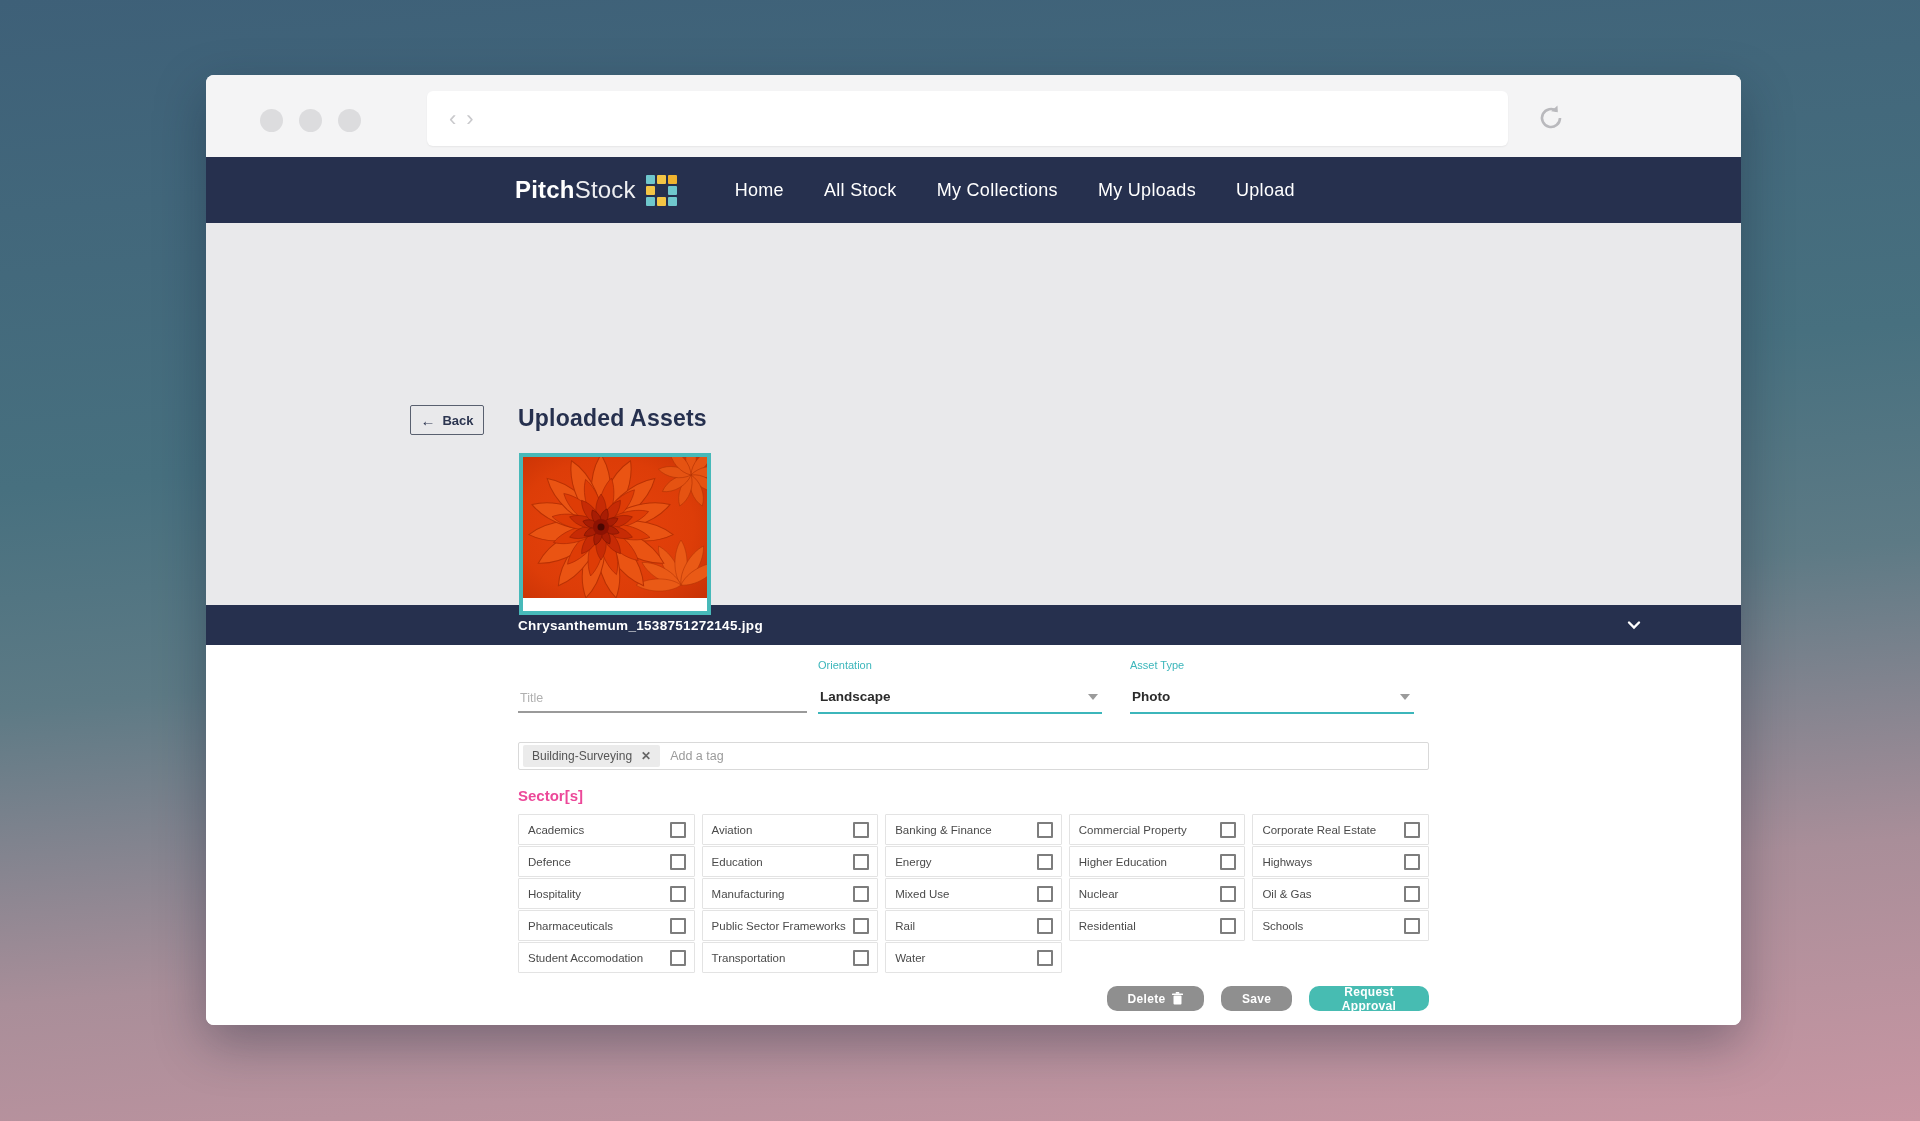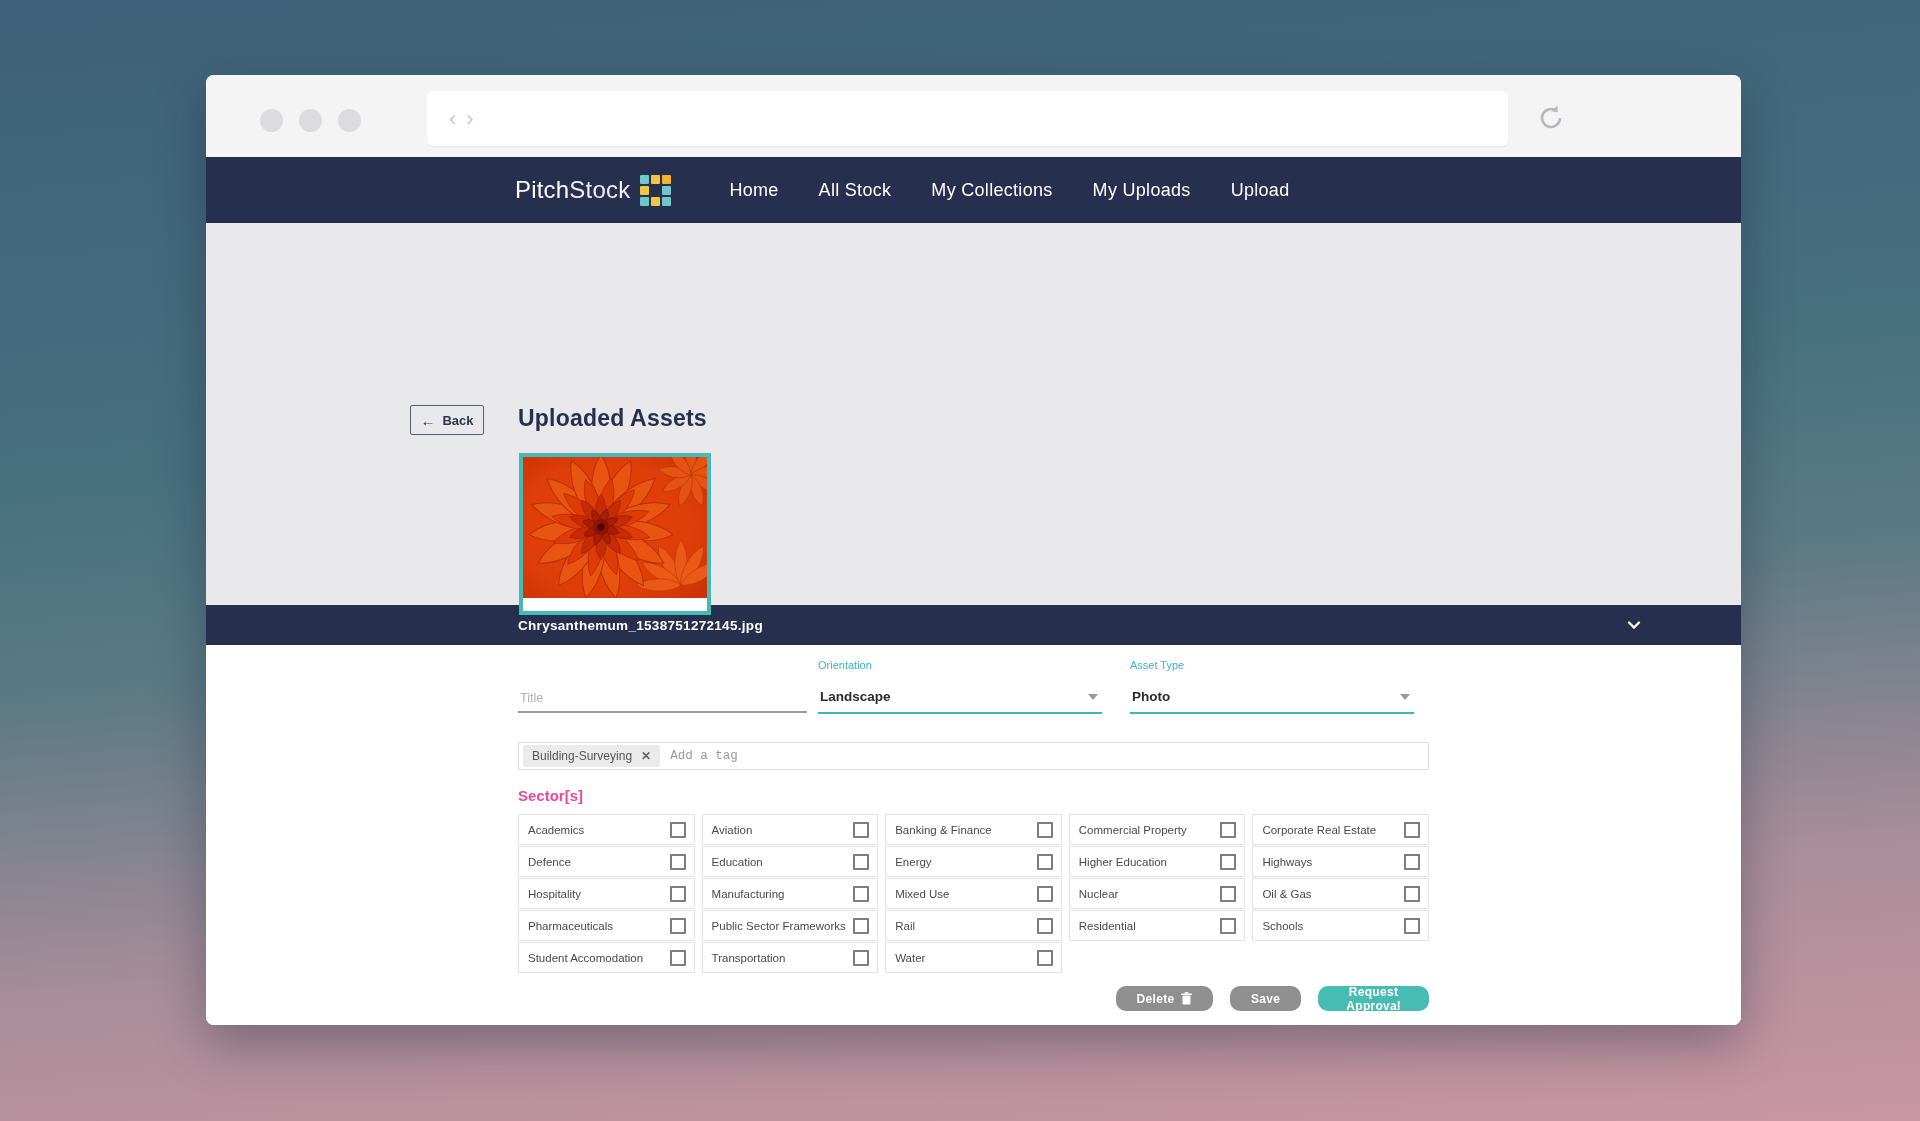--- a/index.html
+++ b/index.html
@@ -27,21 +27,21 @@
   .nav-chevron { color:#c9c9cc; font-size:22px; line-height:1; font-weight:400; user-select:none; }
   .url-text { color:#9a9a9e; font-size:13px; }
   .reload { position:absolute; left:1330px; top:28px; width:30px; height:30px; color:#b9b9bd; }
   
   .navbar {
     height:66px; background:#26304e; display:flex; align-items:center;
     padding-left:309px; flex:0 0 auto;
   }
   .brand { display:flex; align-items:center; gap:10px; margin-right:58px; }
   .brand-text { color:#fff; font-size:24px; letter-spacing:.2px; }
-  .brand-text b { font-weight:400; }
+  .brand-text b { font-weight:700; }
   .brand-text span { font-weight:300; opacity:.92; }
   .logo-grid { display:grid; grid-template-columns:repeat(3,9px); grid-template-rows:repeat(3,9px); gap:2px; }
   .logo-grid i { display:block; border-radius:1px; }
   .lg-t { background:#6fc7cc; } .lg-y { background:#f3c545; } .lg-o { background:#f0b32e; } .lg-x { background:transparent; }
   .nav-items { display:flex; gap:40px; }
   .nav-item { color:#fff; font-size:18px; font-weight:400; cursor:pointer; letter-spacing:.3px; }
   
   .content { height:382px; background:#e9e9eb; position:relative; flex:0 0 auto; }
   .back-btn {
     position:absolute; left:204px; top:182px; width:74px; height:30px;
@@ -88,21 +88,21 @@
   .tag-row {
     position:absolute; left:0; top:97px; width:911px; height:28px;
     border:1px solid #d9d9d9; border-radius:2px; display:flex; align-items:center; padding:0 4px; gap:10px;
     background:#fff;
   }
   .tag-chip {
     background:#ebebeb; border-radius:2px; height:22px; display:flex; align-items:center; gap:9px;
     padding:0 9px; font-size:12px; color:#555;
   }
   .tag-x { color:#666; font-size:12px; font-weight:700; cursor:pointer; }
-  .tag-input { border:none; outline:none; font-size:12.5px; color:#333; flex:1; font-family:Liberation Mono, monospace; }
+  .tag-input { border:none; outline:none; font-size:12.5px; color:#333; flex:1; font-family:Liberation Sans, sans-serif; }
   .tag-input::placeholder { color:#9b9b9b; }
   .sectors-heading { position:absolute; left:0; top:142px; font-size:15px; font-weight:700; color:#ec4899; }
   .sector-grid {
     position:absolute; left:0; top:169px; width:911px;
     display:grid; grid-template-columns:repeat(5,1fr); gap:1px 7px;
   }
   .sector-cell {
     border:1px solid #e3e3e3; border-radius:1px; height:31px;
     display:flex; align-items:center; justify-content:space-between; padding:0 8px 0 9px; background:#fff;
   }
@@ -113,21 +113,21 @@
   }
   .actions { position:absolute; right:0; top:341px; display:flex; gap:17px; }
   .btn {
     border:none; border-radius:10px; color:#fff; font-weight:700; font-size:12px; letter-spacing:.3px;
     height:25px; display:flex; align-items:center; justify-content:center; gap:7px; cursor:pointer;
     font-family:"Liberation Sans", sans-serif; padding:0 16px;
   }
   .btn-gray { background:#8f8f8f; }
   .btn-delete { width:97px; }
   .btn-save { width:71px; }
-  .btn-teal { background:#47bcb2; width:111px; }
+  .btn-teal { background:#47bcb2; width:120px; }
   .trash-icon { width:11px; height:13px; }
 </style>
 </head>
 <body>
 
 <div class="window">
 
   <div class="chrome">
     <div class="dots">
       <div class="dot"></div>

